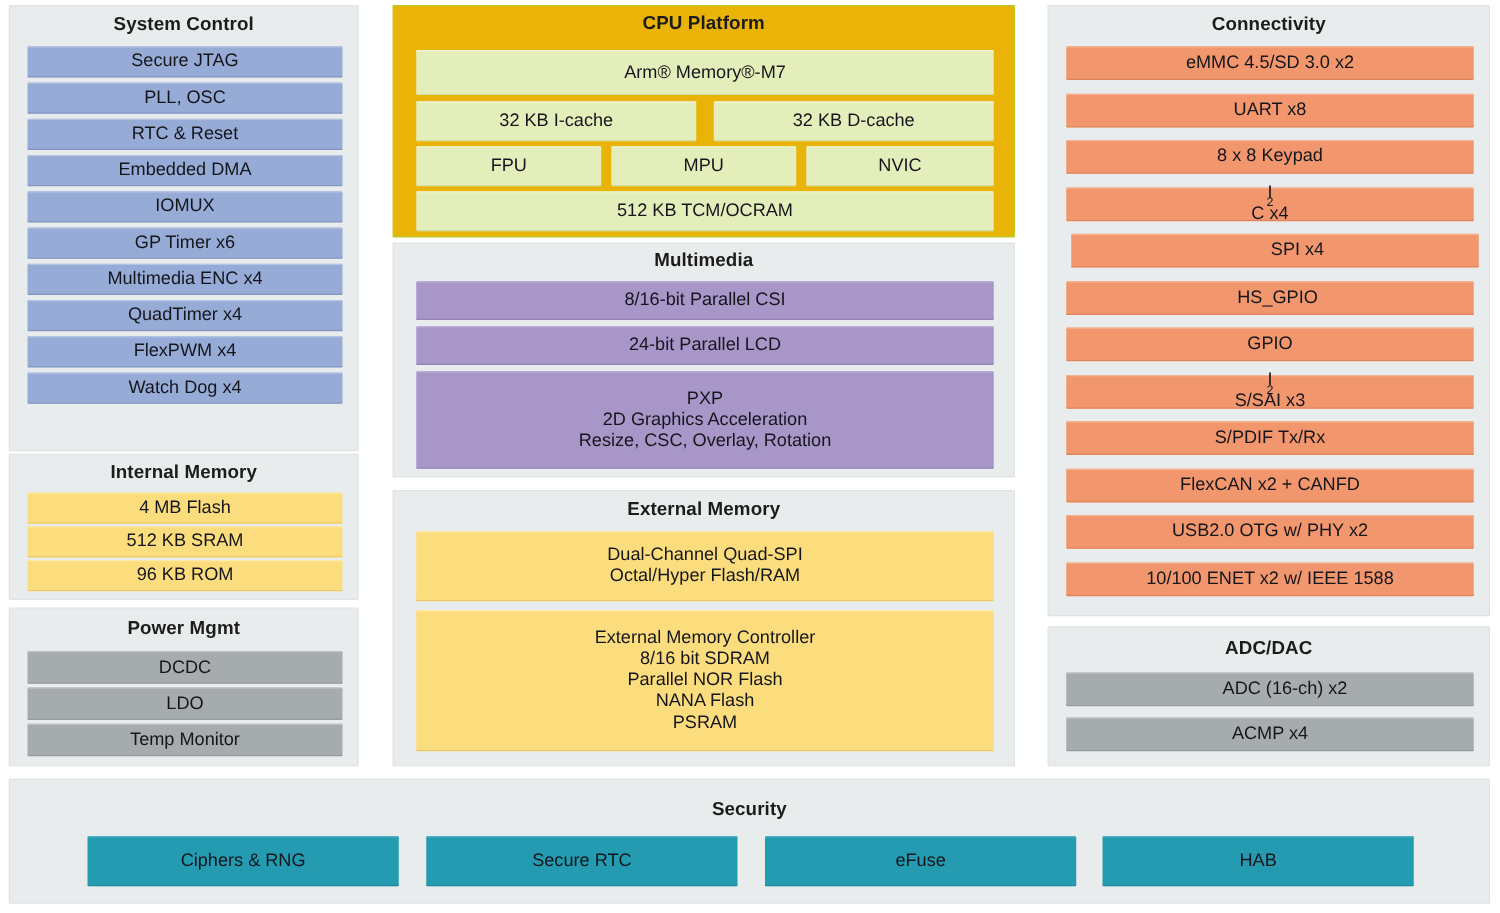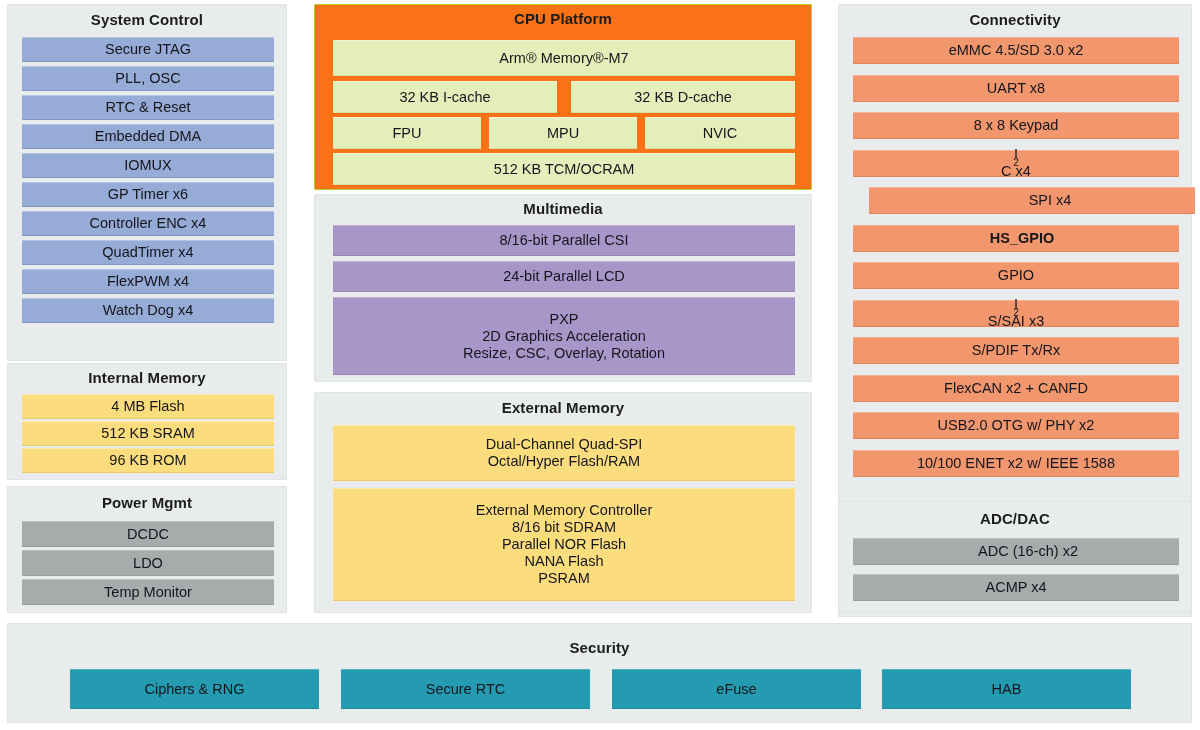--- a/index.html
+++ b/index.html
@@ -46,21 +46,21 @@
   
   .c-blue   {background:#96abd6;box-shadow:inset 0 1px 0 #b6c4e4, inset 0 -1px 0 #8295c0;}
   .c-yellow {background:#fcdd7e;box-shadow:inset 0 1px 0 #fde9a8, inset 0 -1px 0 #e9c865;}
   .c-gray   {background:#a6abab;box-shadow:inset 0 1px 0 #bcc0c0, inset 0 -1px 0 #969b9b;}
   .c-green  {background:#e4eeba;box-shadow:inset 0 1px 0 #eef4d4, inset 0 -1px 0 #d4dfa4;}
   .c-purple {background:#a896c9;box-shadow:inset 0 1px 0 #bdaed7, inset 0 -1px 0 #9483b4;}
   .c-orange {background:#f2976d;box-shadow:inset 0 1px 0 #f6b293, inset 0 -1px 0 #df855c;}
   .c-teal   {background:#249bb1;box-shadow:inset 0 1px 0 #49b0c2, inset 0 -1px 0 #1b889c;}
 
   
-  .p-green{background:#f97316;border-color:#b7cc26;}
+  .p-green{background:#eab308;border-color:#b7cc26;}
   .p-green .panel-title{color:#1c1c1c;}
 
   .sup{font-size:10px;vertical-align:super;line-height:0;}
 </style>
 </head>
 <body>
 
 <div id="stage">
 
   <div class="panel" style="left:7px;top:4px;width:280px;height:357px;">
@@ -78,21 +78,21 @@
         <div class="blk c-blue" style="position: absolute; left: 0px; top: 87px; width: 100%; height: 25px;">
           <span>Embedded DMA</span>
         </div>
         <div class="blk c-blue" style="position: absolute; left: 0px; top: 116px; width: 100%; height: 25px; text-align: center;">
           <span>IOMUX</span>
         </div>
         <div class="blk c-blue" style="position: absolute; left: 0px; top: 145px; width: 100%; height: 25px;">
           <span>GP Timer x6</span>
         </div>
         <div class="blk c-blue" style="position: absolute; left: 0px; top: 174px; width: 100%; height: 25px;">
-          <span>Controller ENC x4</span>
+          <span>Multimedia ENC x4</span>
         </div>
         <div class="blk c-blue" style="position: absolute; left: 0px; top: 203px; width: 100%; height: 25px;">
           <span>QuadTimer x4</span>
         </div>
         <div class="blk c-blue" style="position: absolute; left: 0px; top: 232px; width: 100%; height: 25px;">
           <span>FlexPWM x4</span>
         </div>
         <div class="blk c-blue" style="position: absolute; left: 0px; top: 261px; width: 100%; height: 25px;">
           <span>Watch Dog x4</span>
         </div>
@@ -185,40 +185,40 @@
         <div class="blk c-yellow" style="position: absolute; left: 0px; top: 63px; width: 100%; height: 113px;">
           <span>External Memory Controller</span>
           <span>8/16 bit SDRAM</span>
           <span>Parallel NOR Flash</span>
           <span>NANA Flash</span>
           <span>PSRAM</span>
         </div>
       </div>
   </div>
 
-  <div class="panel" style="left:838px;top:4px;width:354px;height:613px;">
+  <div class="panel" style="left:838px;top:4px;width:354px;height:489px;">
     <div class="panel-title" style="margin-top:7px;">Connectivity</div>
     <div id="conn-list" style="position:absolute;left:14px;top:32px;width:326px;">
         <div class="blk c-orange" style="position: absolute; left: 0px; top: 0px; width: 100%; height: 27px;">
           <span>eMMC 4.5/SD 3.0 x2</span>
         </div>
         <div class="blk c-orange" style="position: absolute; left: 0px; top: 37.5px; width: 100%; height: 27px;">
           <span>UART x8</span>
         </div>
         <div class="blk c-orange" style="position: absolute; left: 0px; top: 75px; width: 100%; height: 27px;">
           <span>8 x 8 Keypad</span>
         </div>
         <div class="blk c-orange" style="position: absolute; left: 0px; top: 112.5px; width: 100%; height: 27px;">
           <span>I<span class="sup">2</span>C x4</span>
         </div>
-        <div class="blk c-orange" style="position: absolute; left: 16px; top: 150px; width: 100%; height: 27px; padding-left: 36px;">
+        <div class="blk c-orange" style="position: absolute; left: 4px; top: 150px; width: 100%; height: 27px; padding-left: 36px;">
           <span>SPI  x4</span>
         </div>
         <div class="blk c-orange" style="position: absolute; left: 0px; top: 187.5px; width: 100%; height: 27px;">
-          <span style="font-weight: bold; margin-left: 12px;">HS_GPIO</span>
+          <span style="font-weight: normal; margin-left: 12px;">HS_GPIO</span>
         </div>
         <div class="blk c-orange" style="position: absolute; left: 0px; top: 225px; width: 100%; height: 27px;">
           <span>GPIO</span>
         </div>
         <div class="blk c-orange" style="position: absolute; left: 0px; top: 262.5px; width: 100%; height: 27px;">
           <span>I<span class="sup">2</span>S/SAI x3</span>
         </div>
         <div class="blk c-orange" style="position: absolute; left: 0px; top: 300px; width: 100%; height: 27px;">
           <span>S/PDIF Tx/Rx</span>
         </div>

